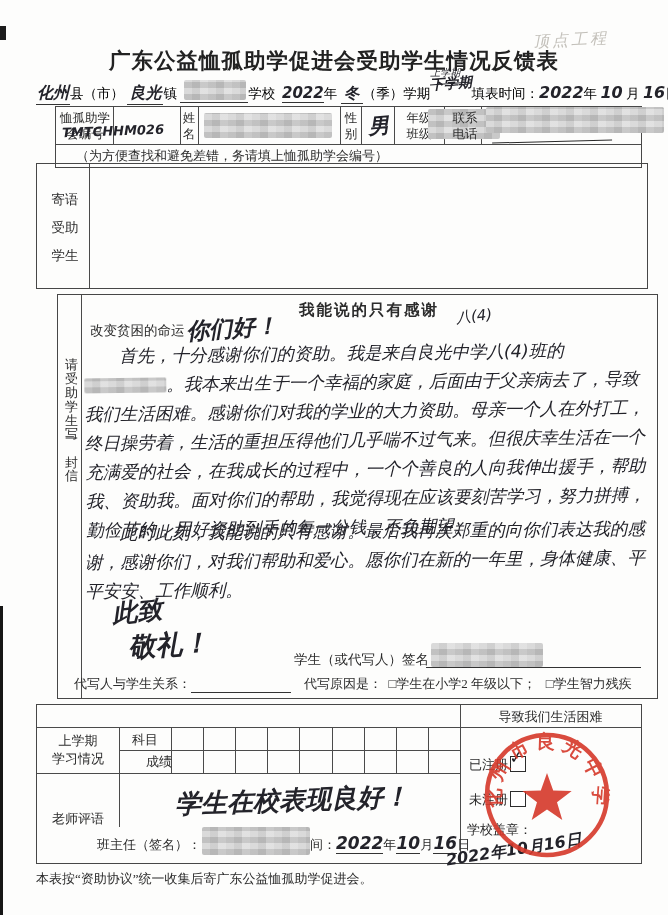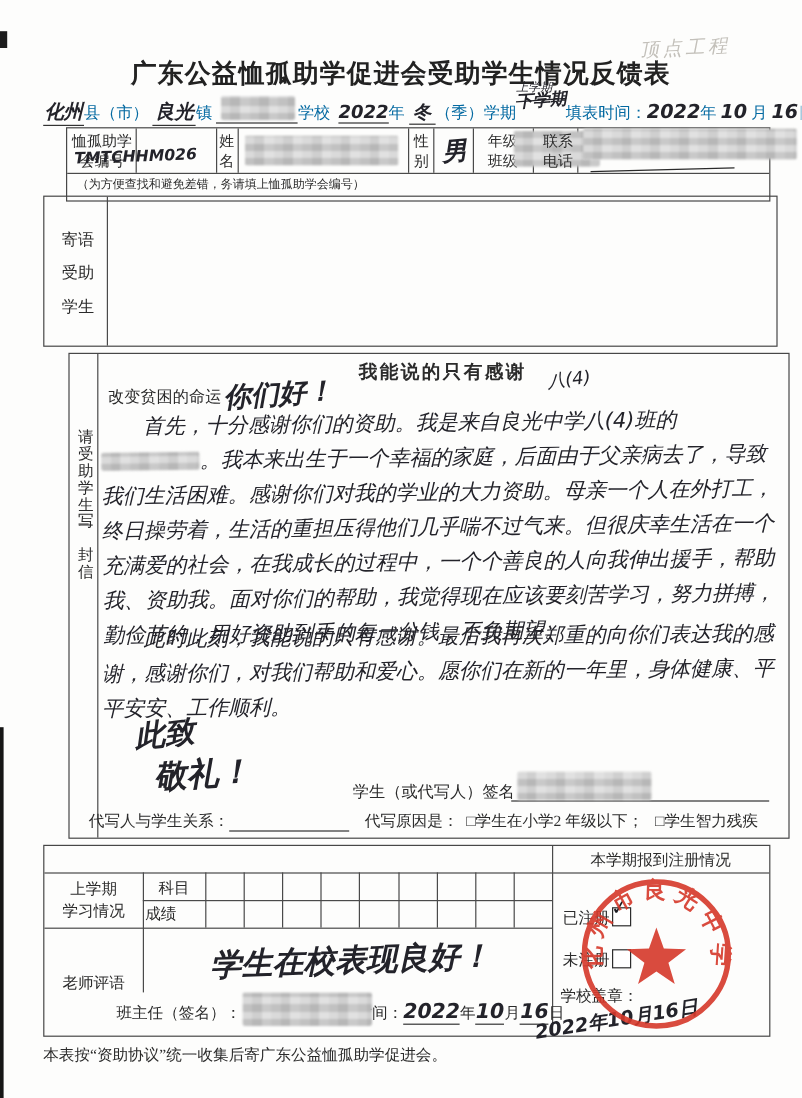--- a/index.html
+++ b/index.html
@@ -1,19 +1,19 @@
 <!DOCTYPE html>
 <html><head>
 <meta charset="utf-8">
 <style>
   html,body{margin:0;padding:0;background:#ffffff;}
   .page{position:relative;width:668px;height:915px;background:#fdfdfc;overflow:hidden;
         font-family:"Liberation Serif","DejaVu Serif",serif;color:#2b2b2b;}
   .abs{position:absolute;}
-  .printed{font-family:Liberation Mono, monospace;color:#0369a1;}
+  .printed{font-family:Liberation Mono, monospace;color:#000000;}
   .hw{font-family:"DejaVu Sans","Liberation Sans",sans-serif;color:#23232a;font-style:italic;}
   .hwb{font-weight:600;}
   .box{border:1.6px solid #474747;}
   .vline{position:absolute;width:1.3px;background:#4a4a4a;}
   .hline{position:absolute;height:1.3px;background:#4a4a4a;}
   .redact{position:absolute;border-radius:2px;filter:blur(.7px);
     background:
       repeating-linear-gradient(0deg, rgba(150,150,150,.38) 0 6px, rgba(215,215,215,.38) 6px 12px),
       repeating-linear-gradient(90deg,#dcdcdc 0 8px,#cbcbcb 8px 16px,#e8e8e8 16px 24px);}
   .ul{display:inline-block;border-bottom:1.2px solid #333;text-align:center;}
@@ -67,21 +67,21 @@
       <div>年级</div>
       <div>班级</div>
     </div>
     <div class="redact" style="left:372px;top:2px;width:72px;height:30px;"></div>
     <div class="abs stack" style="left:392px;top:3px;width:34px;">
       <div>联系</div>
       <div>电话</div>
     </div>
     <div class="redact" style="left:430px;top:0px;width:178px;height:26px;"></div>
     <div class="abs" style="left:436px;top:26px;width:120px;height:8px;border-bottom:1.6px solid #2a2a2a;transform:rotate(-1.5deg);"></div>
-    <div class="abs" style="left:8px;top:40px;font-size:10px;">（为方便查找和避免差错，务请填上恤孤助学会编号）</div>
+    <div class="abs" style="left:20px;top:40px;font-size:13px;">（为方便查找和避免差错，务请填上恤孤助学会编号）</div>
   </div>
 
   <div class="abs box" style="left:36px;top:163px;width:610px;height:124px;">
     <div class="vline" style="left:52px;top:0;height:124px;"></div>
     <div class="abs" style="left:14px;top:22px;width:28px;font-size:13.5px;line-height:28px;text-align:center;">寄语受助学生</div>
   </div>
 
   <div class="abs box" style="left:57px;top:294px;width:599px;height:403px;">
     <div class="vline" style="left:23px;top:0;height:403px;"></div>
     <div class="abs vtext" style="left:4px;top:52px;height:300px;font-size:13px;letter-spacing:14px;">请受助学生写一封信</div>
@@ -114,27 +114,27 @@
     <div class="hline" style="left:82px;top:45px;width:341px;"></div>
     <div class="hline" style="left:0;top:68px;width:423px;"></div>
     <div class="vline" style="left:166px;top:22px;height:46px;"></div>
     <div class="vline" style="left:198px;top:22px;height:46px;"></div>
     <div class="vline" style="left:230px;top:22px;height:46px;"></div>
     <div class="vline" style="left:262px;top:22px;height:46px;"></div>
     <div class="vline" style="left:295px;top:22px;height:46px;"></div>
     <div class="vline" style="left:327px;top:22px;height:46px;"></div>
     <div class="vline" style="left:359px;top:22px;height:46px;"></div>
     <div class="vline" style="left:391px;top:22px;height:46px;"></div>
-    <div class="abs center" style="left:423px;top:3px;width:181px;font-size:13px;">本学期报到注册情况</div>
+    <div class="abs center" style="left:423px;top:3px;width:181px;font-size:13px;">导致我们生活困难</div>
     <div class="abs center" style="left:0;top:27px;width:82px;font-size:13px;line-height:18px;">
       <div>上学期</div>
       <div>学习情况</div>
     </div>
     <div class="abs center" style="left:82px;top:26px;width:52px;font-size:13px;">科目</div>
-    <div class="abs center" style="left:71px;top:48px;width:52px;font-size:13px;">成绩</div>
+    <div class="abs center" style="left:96px;top:48px;width:52px;font-size:13px;">成绩</div>
     <div class="abs center" style="left:0;top:105px;width:82px;font-size:13px;">老师评语</div>
     <div class="abs hw hwb center" style="left:95px;top:78px;width:320px;font-size:26px;transform:rotate(-2deg);">学生在校表现良好！</div>
     <div class="abs" style="left:60px;top:128px;font-size:13px;white-space:nowrap;">
       <span>班主任（签名）：</span><span style="display:inline-block;width:96px;"></span><span>时间：</span><span class="ul" style="min-width:44px;"><span class="hw hwb" style="font-size:17px;">2022</span></span><span>年</span><span class="ul" style="min-width:24px;"><span class="hw hwb" style="font-size:17px;">10</span></span><span>月</span><span class="ul" style="min-width:24px;"><span class="hw hwb" style="font-size:17px;">16</span></span><span>日</span>
     </div>
     <div class="redact" style="left:165px;top:122px;width:108px;height:28px;"></div>
     <div class="abs" style="left:432px;top:51px;font-size:13px;">已注册</div>
     <div class="cb" style="left:473px;top:51px;"></div>
     <div class="abs hw hwb" style="left:472px;top:42px;font-size:17px;transform:rotate(-8deg);color:#1d1d22;">✓</div>
     <div class="abs" style="left:432px;top:86px;font-size:13px;">未注册</div>

